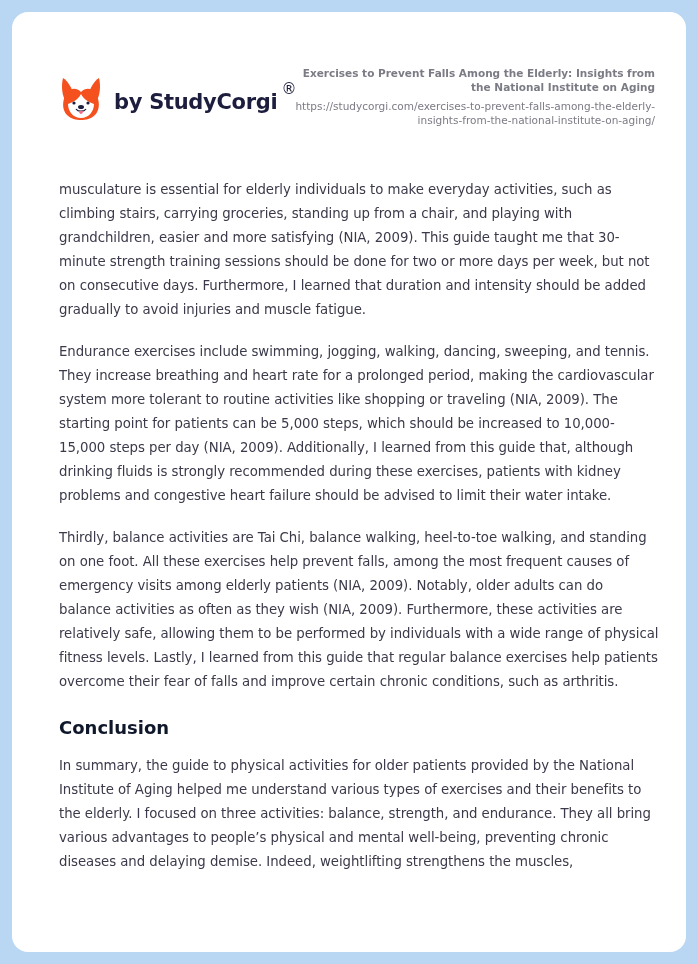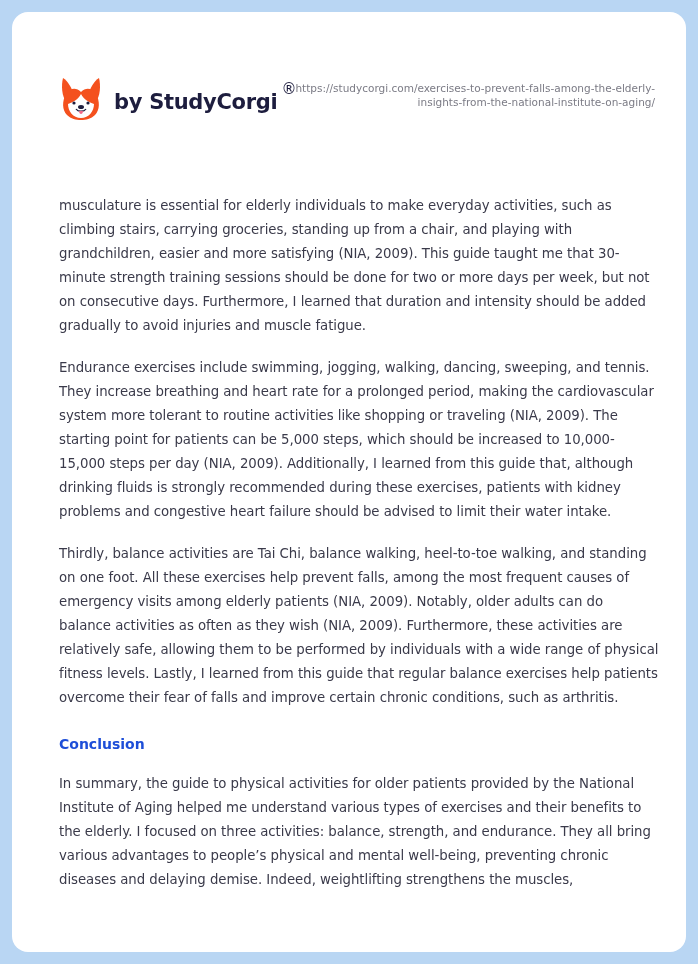--- a/index.html
+++ b/index.html
@@ -72,41 +72,41 @@
       font-weight: bold;
       font-size: 10.5px;
       line-height: 14px;
       color: #7b7b85;
     }
     .doc-url {
       font-family: "DejaVu Sans", sans-serif;
       font-size: 10.5px;
       line-height: 14px;
       color: #7b7b85;
-      margin-top: 15px;
+      margin-top: 5px;
     }
     .content {
       position: absolute;
       left: 47px;
       top: 166px;
       width: 600px;
     }
     .para {
       font-family: "DejaVu Sans", sans-serif;
       font-size: 13.3px;
       line-height: 24px;
       color: #3a3a4a;
-      margin: 16px 0 18px 0;
+      margin: 0 0 18px 0;
       letter-spacing: -0.05px;
     }
     .section-heading {
       font-family: "DejaVu Sans", sans-serif;
       font-weight: bold;
-      font-size: 14px;
-      color: #1d4ed8;
+      font-size: 18px;
+      color: #0f172a;
       margin: 22px 0 14px 0;
       line-height: 24px;
     }
   </style>
 </head>
 <body>
 
 <div class="card">
 
   <div class="header">
@@ -127,20 +127,21 @@
 
         <path d="M16 33 C18 36 24 36 26 33" stroke="#1d1d3e" stroke-width="1.3" fill="none"></path>
 
         <path d="M19 35 C19 39 23 39 23 35 Z" fill="#f06a8b"></path>
       </svg>
       <span class="logo-text">by StudyCorgi</span>
       <span class="logo-reg">®</span>
     </div>
 
     <div class="doc-meta">
+      <div class="doc-title">Exercises to Prevent Falls Among the Elderly: Insights from the National Institute on Aging</div>
       <div class="doc-url">https://studycorgi.com/exercises-to-prevent-falls-among-the-elderly-insights-from-the-national-institute-on-aging/</div>
     </div>
   </div>
 
   <div class="content">
     <p class="para">musculature is essential for elderly individuals to make everyday activities, such as climbing stairs, carrying groceries, standing up from a chair, and playing with grandchildren, easier and more satisfying (NIA, 2009). This guide taught me that 30-minute strength training sessions should be done for two or more days per week, but not on consecutive days. Furthermore, I learned that duration and intensity should be added gradually to avoid injuries and muscle fatigue.</p>
     <p class="para">Endurance exercises include swimming, jogging, walking, dancing, sweeping, and tennis. They increase breathing and heart rate for a prolonged period, making the cardiovascular system more tolerant to routine activities like shopping or traveling (NIA, 2009). The starting point for patients can be 5,000 steps, which should be increased to 10,000-15,000 steps per day (NIA, 2009). Additionally, I learned from this guide that, although drinking fluids is strongly recommended during these exercises, patients with kidney problems and congestive heart failure should be advised to limit their water intake.</p>
     <p class="para">Thirdly, balance activities are Tai Chi, balance walking, heel-to-toe walking, and standing on one foot. All these exercises help prevent falls, among the most frequent causes of emergency visits among elderly patients (NIA, 2009). Notably, older adults can do balance activities as often as they wish (NIA, 2009). Furthermore, these activities are relatively safe, allowing them to be performed by individuals with a wide range of physical fitness levels. Lastly, I learned from this guide that regular balance exercises help patients overcome their fear of falls and improve certain chronic conditions, such as arthritis.</p>
     <h2 class="section-heading">Conclusion</h2>
     <p class="para">In summary, the guide to physical activities for older patients provided by the National Institute of Aging helped me understand various types of exercises and their benefits to the elderly. I focused on three activities: balance, strength, and endurance. They all bring various advantages to people’s physical and mental well-being, preventing chronic diseases and delaying demise. Indeed, weightlifting strengthens the muscles,</p>

